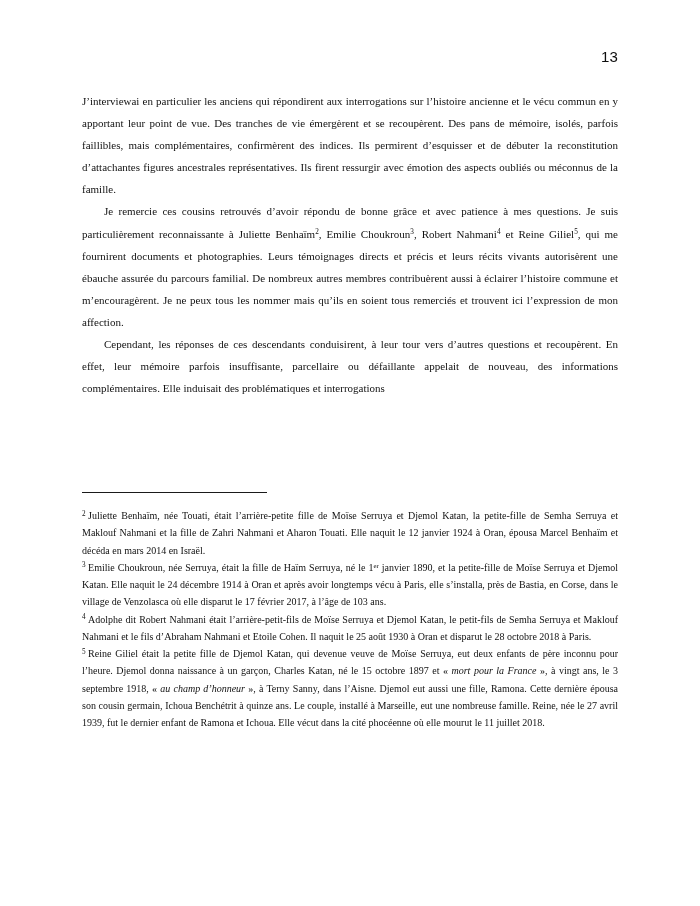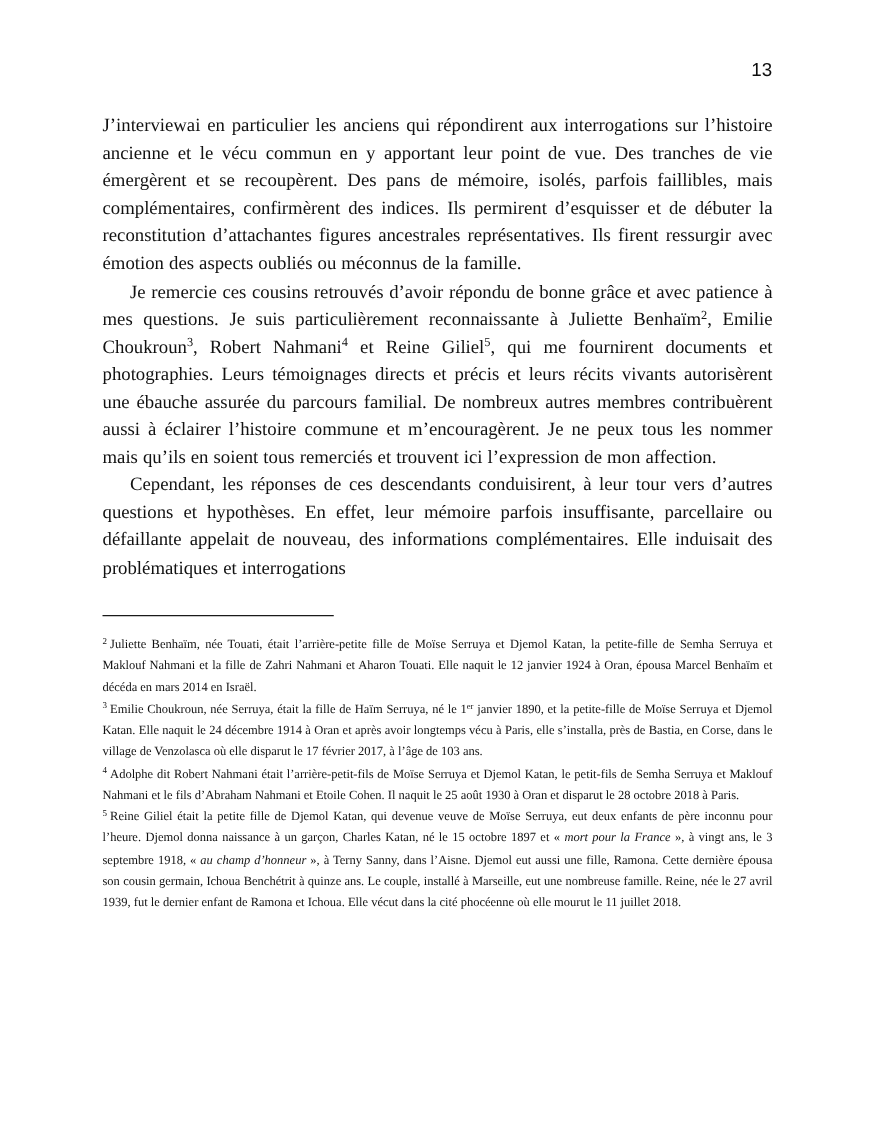--- a/index.html
+++ b/index.html
@@ -40,21 +40,21 @@
     position: absolute;
     top: 90px;
     left: 82px;
     width: 536px;
   }
 
   p.para {
     margin: 0;
     text-align: justify;
     text-justify: inter-word;
-    font-size: 15px;
+    font-size: 11px;
     line-height: 22.1px;
     text-indent: 22px;
     hyphens: none;
     word-spacing: 0.02em;
   }
 
   p.para.first {
     text-indent: 0;
   }
 
@@ -112,21 +112,21 @@
 
 <div class="page">
 
   <div class="folio">13</div>
 
   <div class="body-block">
     <p class="para first">J’interviewai en particulier les anciens qui répondirent aux interrogations sur l’histoire ancienne et le vécu commun en y apportant leur point de vue. Des tranches de vie émergèrent et se recoupèrent. Des pans de mémoire, isolés, parfois faillibles, mais complémentaires, confirmèrent des indices. Ils permirent d’esquisser et de débuter la reconstitution d’attachantes figures ancestrales représentatives. Ils firent ressurgir avec émotion des aspects oubliés ou méconnus de la famille.</p>
 
     <p class="para">Je remercie ces cousins retrouvés d’avoir répondu de bonne grâce et avec patience à mes questions. Je suis particulièrement reconnaissante à Juliette Benhaïm<sup class="fn">2</sup>, Emilie Choukroun<sup class="fn">3</sup>, Robert Nahmani<sup class="fn">4</sup> et Reine Giliel<sup class="fn">5</sup>, qui me fournirent documents et photographies. Leurs témoignages directs et précis et leurs récits vivants autorisèrent une ébauche assurée du parcours familial. De nombreux autres membres contribuèrent aussi à éclairer l’histoire commune et m’encouragèrent. Je ne peux tous les nommer mais qu’ils en soient tous remerciés et trouvent ici l’expression de mon affection.</p>
 
-    <p class="para">Cependant, les réponses de ces descendants conduisirent, à leur tour vers d’autres questions et hypothèses. En effet, leur mémoire parfois insuffisante, parcellaire ou défaillante appelait de nouveau, des informations complémentaires. Elle induisait des problématiques et interrogations</p>
+    <p class="para">Cependant, les réponses de ces descendants conduisirent, à leur tour vers d’autres questions et recoupèrent. En effet, leur mémoire parfois insuffisante, parcellaire ou défaillante appelait de nouveau, des informations complémentaires. Elle induisait des problématiques et interrogations</p>
   </div>
 
   <div class="footnote-area">
     <hr class="fn-rule">
 
     <p class="footnote"><sup class="fnum">2</sup>Juliette Benhaïm, née Touati, était l’arrière-petite fille de Moïse Serruya et Djemol Katan, la petite-fille de Semha Serruya et Maklouf Nahmani et la fille de Zahri Nahmani et Aharon Touati. Elle naquit le 12 janvier 1924 à Oran, épousa Marcel Benhaïm et décéda en mars 2014 en Israël.</p>
 
     <p class="footnote"><sup class="fnum">3</sup>Emilie Choukroun, née Serruya, était la fille de Haïm Serruya, né le 1<sup class="ord">er</sup> janvier 1890, et la petite-fille de Moïse Serruya et Djemol Katan. Elle naquit le 24 décembre 1914 à Oran et après avoir longtemps vécu à Paris, elle s’installa, près de Bastia, en Corse, dans le village de Venzolasca où elle disparut le 17 février 2017, à l’âge de 103 ans.</p>
 
     <p class="footnote"><sup class="fnum">4</sup>Adolphe dit Robert Nahmani était l’arrière-petit-fils de Moïse Serruya et Djemol Katan, le petit-fils de Semha Serruya et Maklouf Nahmani et le fils d’Abraham Nahmani et Etoile Cohen. Il naquit le 25 août 1930 à Oran et disparut le 28 octobre 2018 à Paris.</p>

